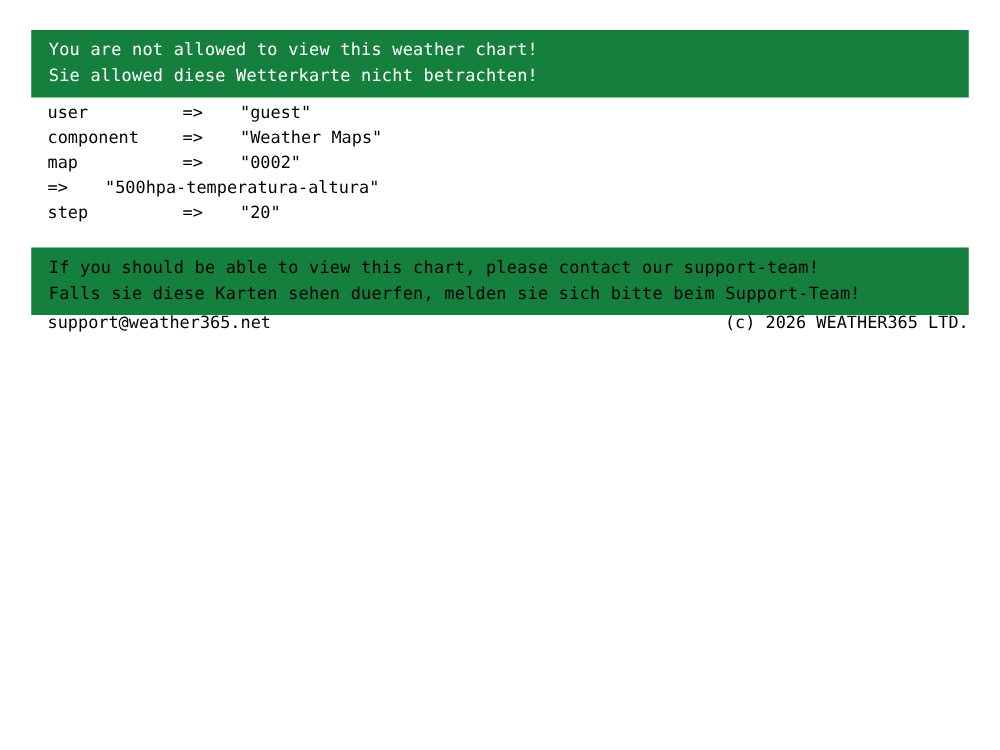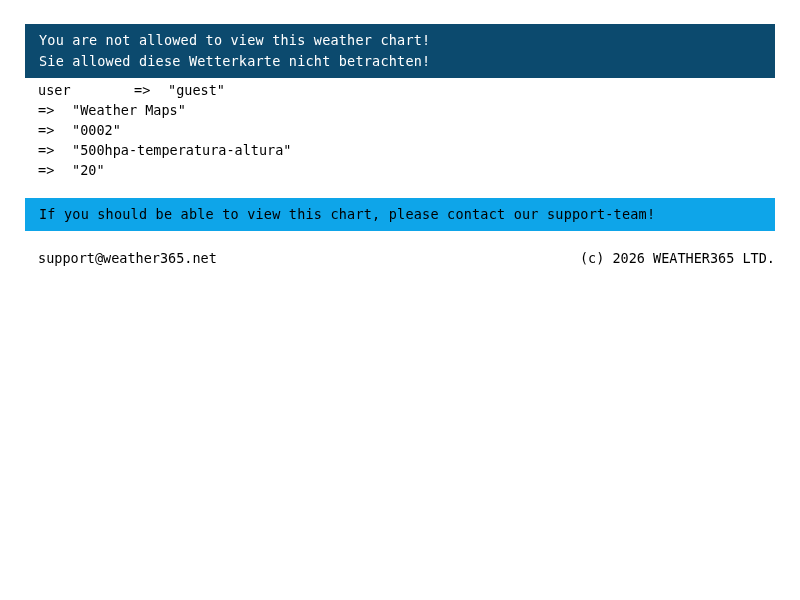--- a/index.html
+++ b/index.html
@@ -26,44 +26,45 @@
     width: 750px;
     box-sizing: border-box;
     padding: 6px 14px;
     line-height: 21px;
     font-size: 13.5px;
     letter-spacing: 0.2px;
     white-space: nowrap;
   }
   .banner-error {
     top: 24px;
-    background: #0c4a6e;
+    background: #15803d;
     color: #ffffff;
   }
   .banner-info {
     top: 198px;
-    background: #0ea5e9;
+    background: #15803d;
     color: #000000;
   }
   .banner-line {
     display: block;
   }
   .params {
     position: absolute;
     left: 38px;
     top: 80px;
     width: 720px;
   }
   .param-row {
     display: flex;
     align-items: flex-end;
     height: 20px;
     line-height: 20px;
     font-size: 13.5px;
     white-space: nowrap;
+    gap: 12px;
   }
   .param-key {
     width: 96px;
     flex: 0 0 96px;
   }
   .param-arrow {
     width: 34px;
     flex: 0 0 34px;
   }
   .param-val {
@@ -99,43 +100,47 @@
 
   <div class="params">
 
     <div class="param-row">
       <span class="param-key">user</span>
       <span class="param-arrow">=&gt;</span>
       <span class="param-val">"guest"</span>
     </div>
 
     <div class="param-row">
+      <span class="param-key">component</span>
       <span class="param-arrow">=&gt;</span>
       <span class="param-val">"Weather Maps"</span>
     </div>
 
     <div class="param-row">
+      <span class="param-key">map</span>
       <span class="param-arrow">=&gt;</span>
       <span class="param-val">"0002"</span>
     </div>
 
     <div class="param-row">
       <span class="param-arrow">=&gt;</span>
       <span class="param-val">"500hpa-temperatura-altura"</span>
     </div>
 
     <div class="param-row">
+      <span class="param-key">step</span>
       <span class="param-arrow">=&gt;</span>
       <span class="param-val">"20"</span>
     </div>
 
   </div>
 
   <div class="banner banner-info">
     <span class="banner-line">If you should be able to view this chart, please contact our support-team!</span>
+    <span class="banner-line">Falls sie diese Karten sehen duerfen, melden sie sich bitte beim Support-Team!</span>
   </div>
 
   <div class="footer">
     <span class="footer-left">support@weather365.net</span>
     <span class="footer-right">(c) 2026 WEATHER365 LTD.</span>
   </div>
 
 </div>
 
 </body></html>

